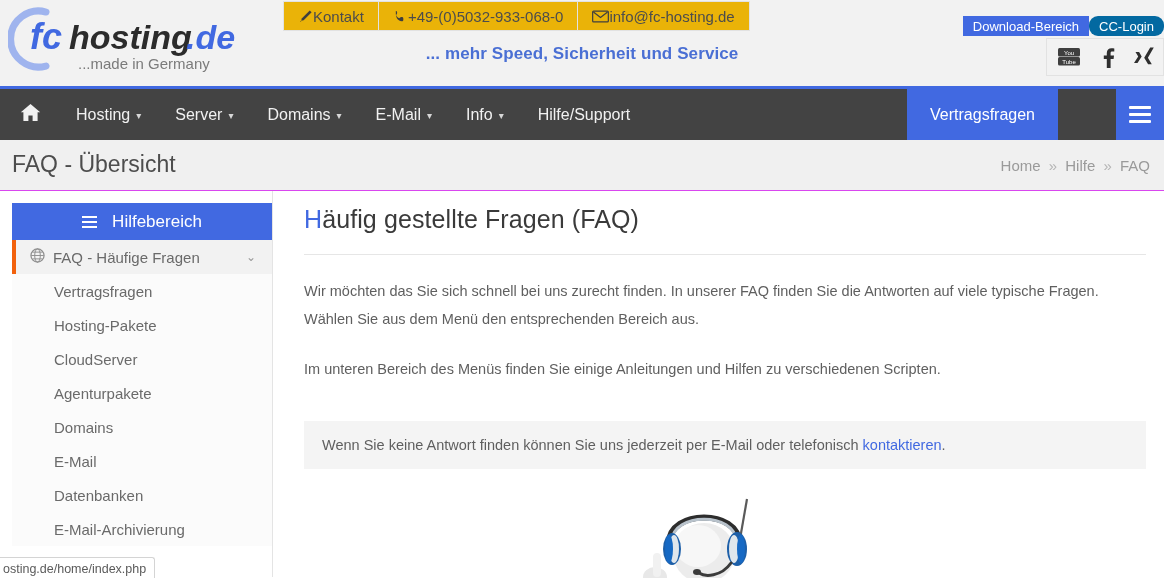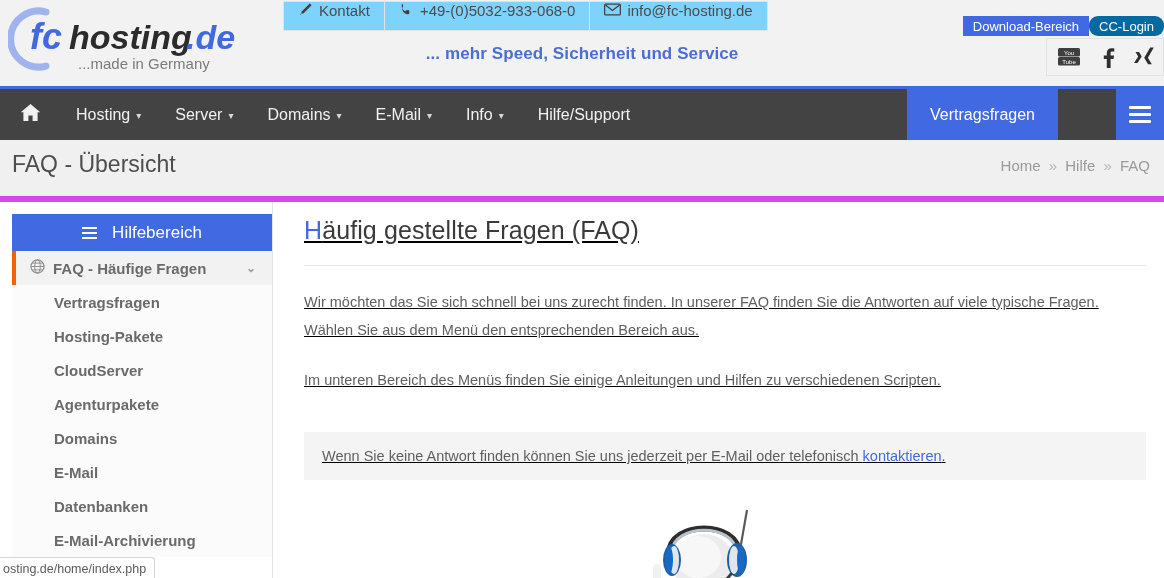--- a/index.html
+++ b/index.html
@@ -29,29 +29,28 @@
 
   .topcontacts {
     position: absolute;
     left: 283px; top: 1px;
     display: flex;
     align-items: stretch;
     height: 30px;
   }
   .tc-item {
     display: flex;
-    align-items: flex-start;
-    gap: 6px;
+    align-items: center;
     padding: 0 14px;
     border: 1px solid #e2e2e2;
     border-left: 1px solid #e2e2e2;
     margin-right: -1px;
     font-size: 15px;
     color: #4c4c4c;
-    background: #7dd3fc;
+    background: #eab308;
     white-space: nowrap;
     cursor: pointer;
   }
   .tc-item svg { display:block; }
 
   .tagline {
     position: absolute;
     left: 0; right: 0; top: 44px;
     text-align: center;
     font-size: 17px;
@@ -158,23 +157,23 @@
     display: block;
     height: 3px;
     background: #fff;
     margin: 4px 0;
     border-radius: 1px;
   }
 
   
   .titlebar {
     position: relative;
-    height: 62px;
+    height: 51px;
     background: #f0f0f0;
-    border-bottom: 6px solid #d946ef;
+    border-bottom: 1px solid #d946ef;
   }
   .page-title {
     position: absolute;
     left: 12px; top: 11px;
     font-size: 23px;
     color: #4d4d4d;
     font-weight: normal;
   }
   .breadcrumb {
     position: absolute;
@@ -206,21 +205,21 @@
     align-items: center;
     justify-content: center;
     gap: 15px;
     font-size: 17px;
     cursor: pointer;
   }
   .side-head .burger2 { width: 15px; }
   .side-head .burger2 span {
     display:block; height: 2px; background:#fff; margin: 3px 0;
   }
-  .side-list { list-style: none; margin: 0; padding: 0; font-weight: bold; }
+  .side-list { list-style: none; margin: 0; padding: 0; }
   .side-item {
     position: relative;
     height: 34px;
     display: flex;
     align-items: center;
     background: #f2f2f2;
     color: #6a6a6a;
     font-size: 15px;
     padding-left: 18px;
     cursor: pointer;
@@ -246,21 +245,20 @@
     color: #6a6a6a;
     background: #fbfbfb;
     cursor: pointer;
   }
 
   
   .main {
     flex: 1;
     padding: 14px 18px 0 31px;
     position: relative;
-    text-decoration: underline;
   }
   .main h1 {
     margin: 0 0 0 0;
     font-size: 25px;
     font-weight: normal;
     color: #3a3a3a;
     letter-spacing: .1px;
   }
   .main h1 .cap { color: #4169e1; }
   .hr {

